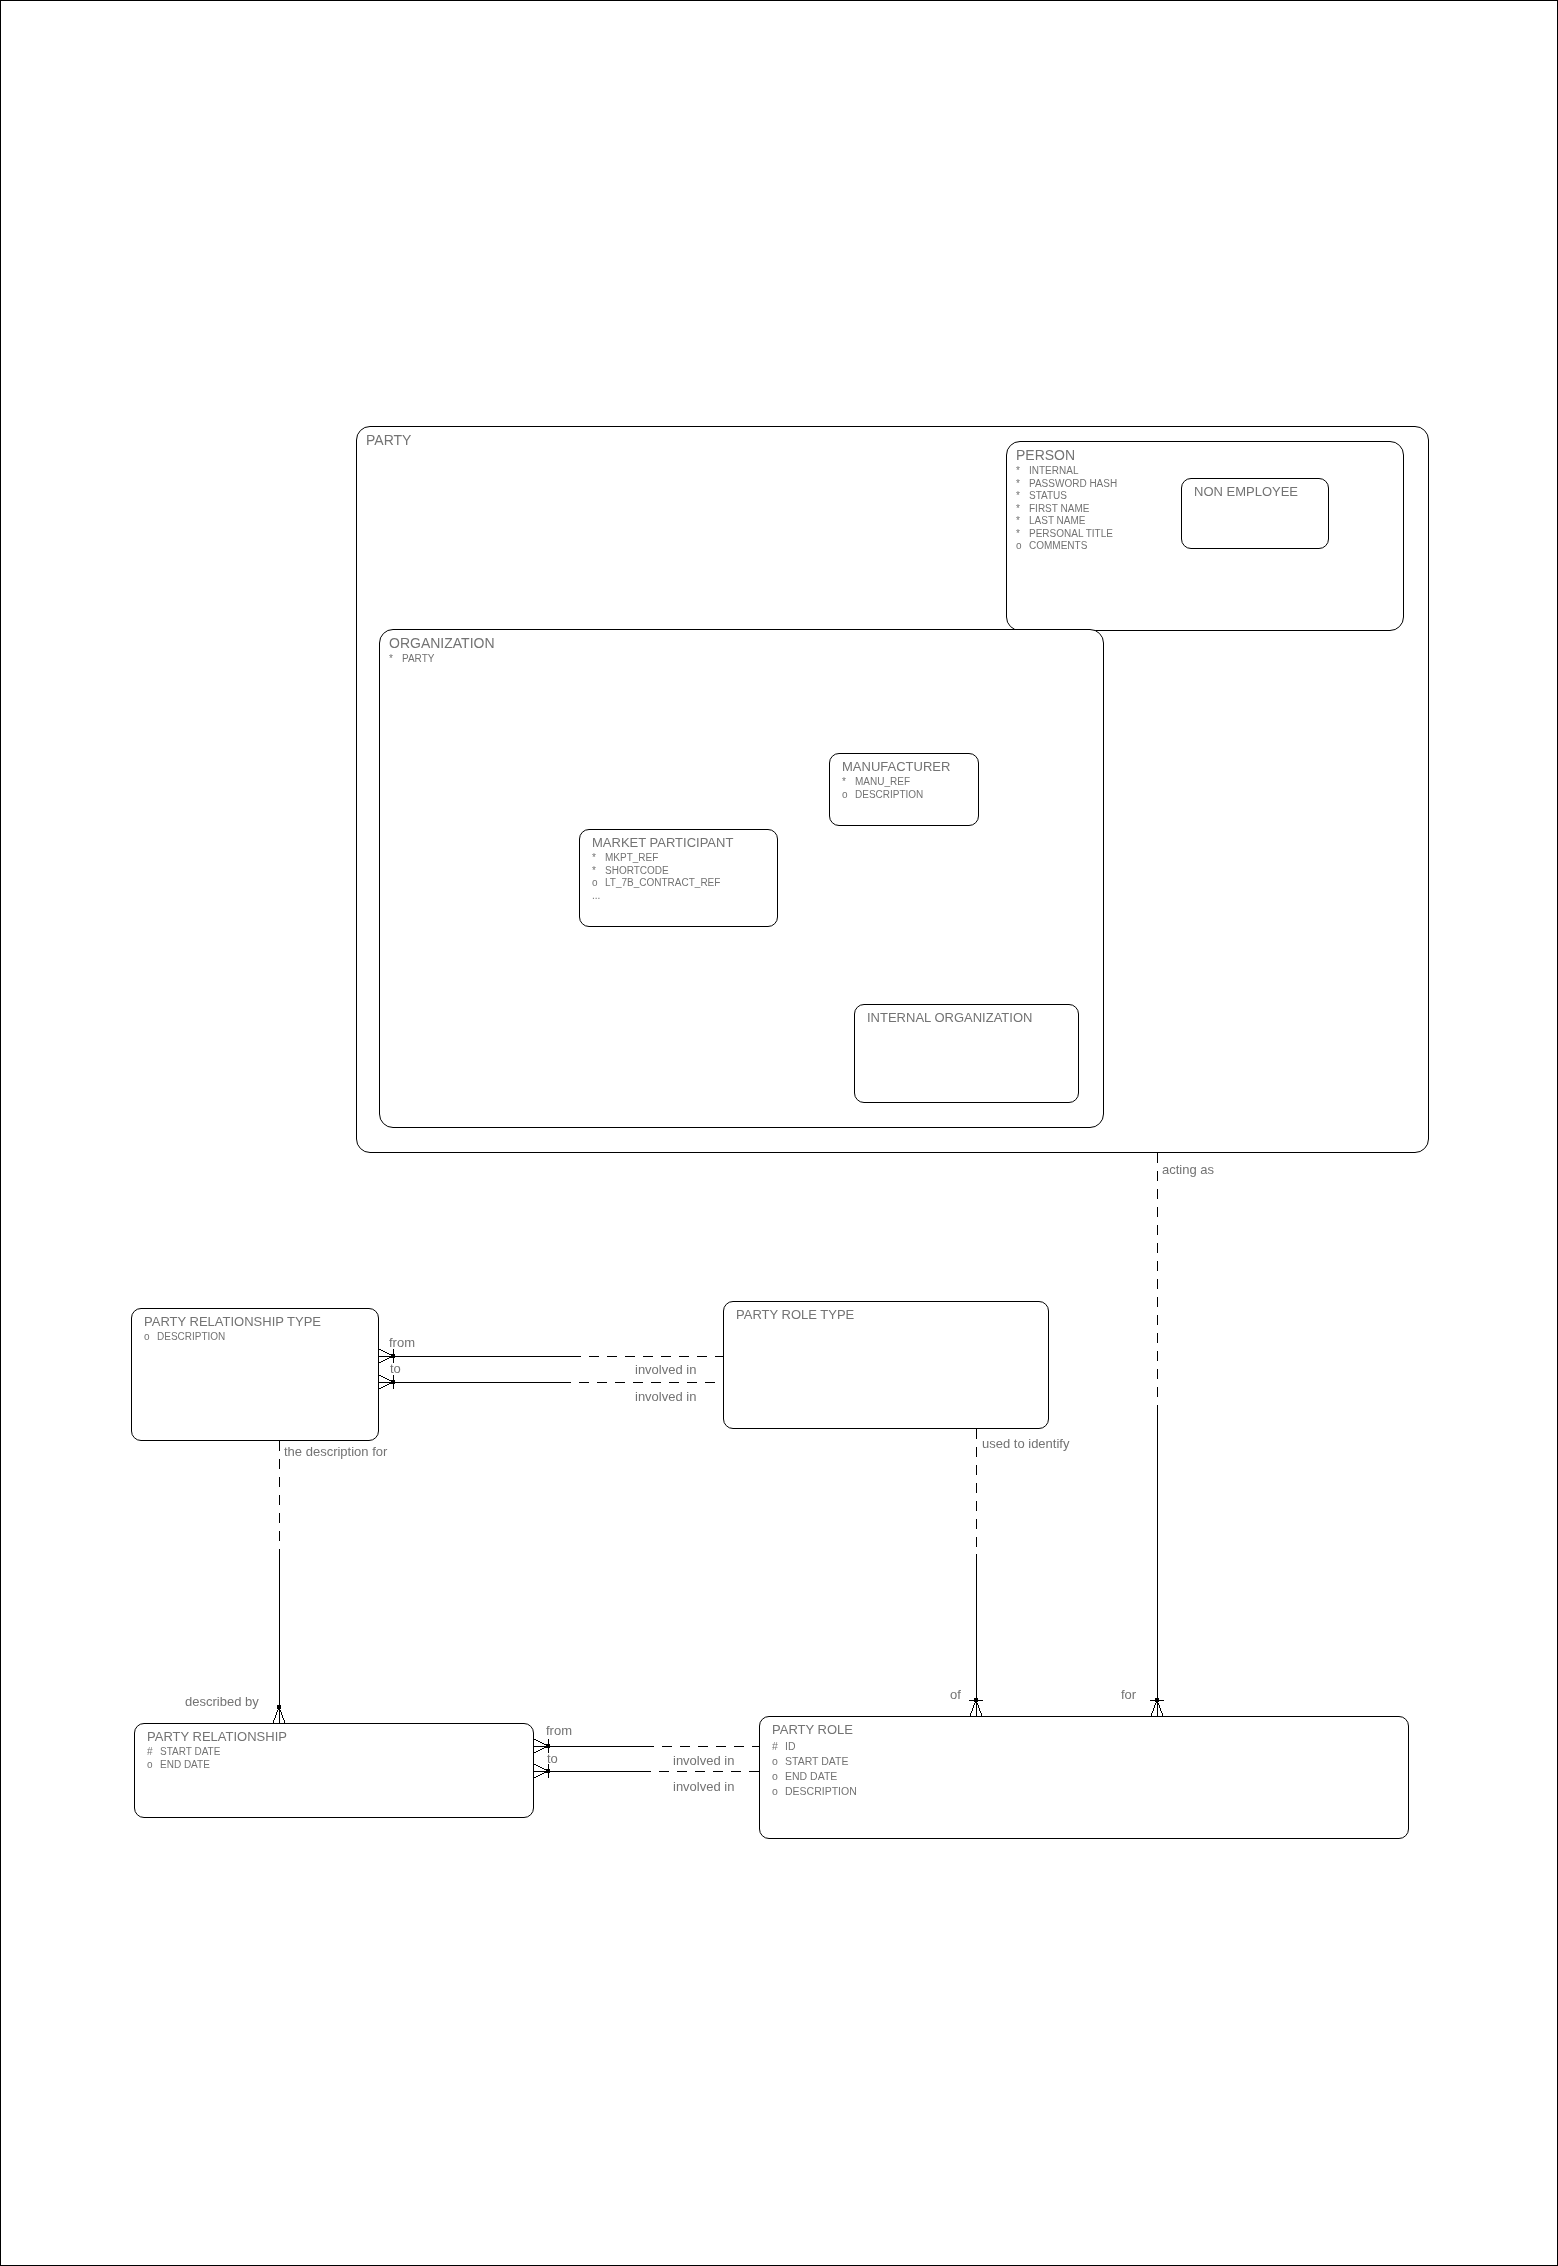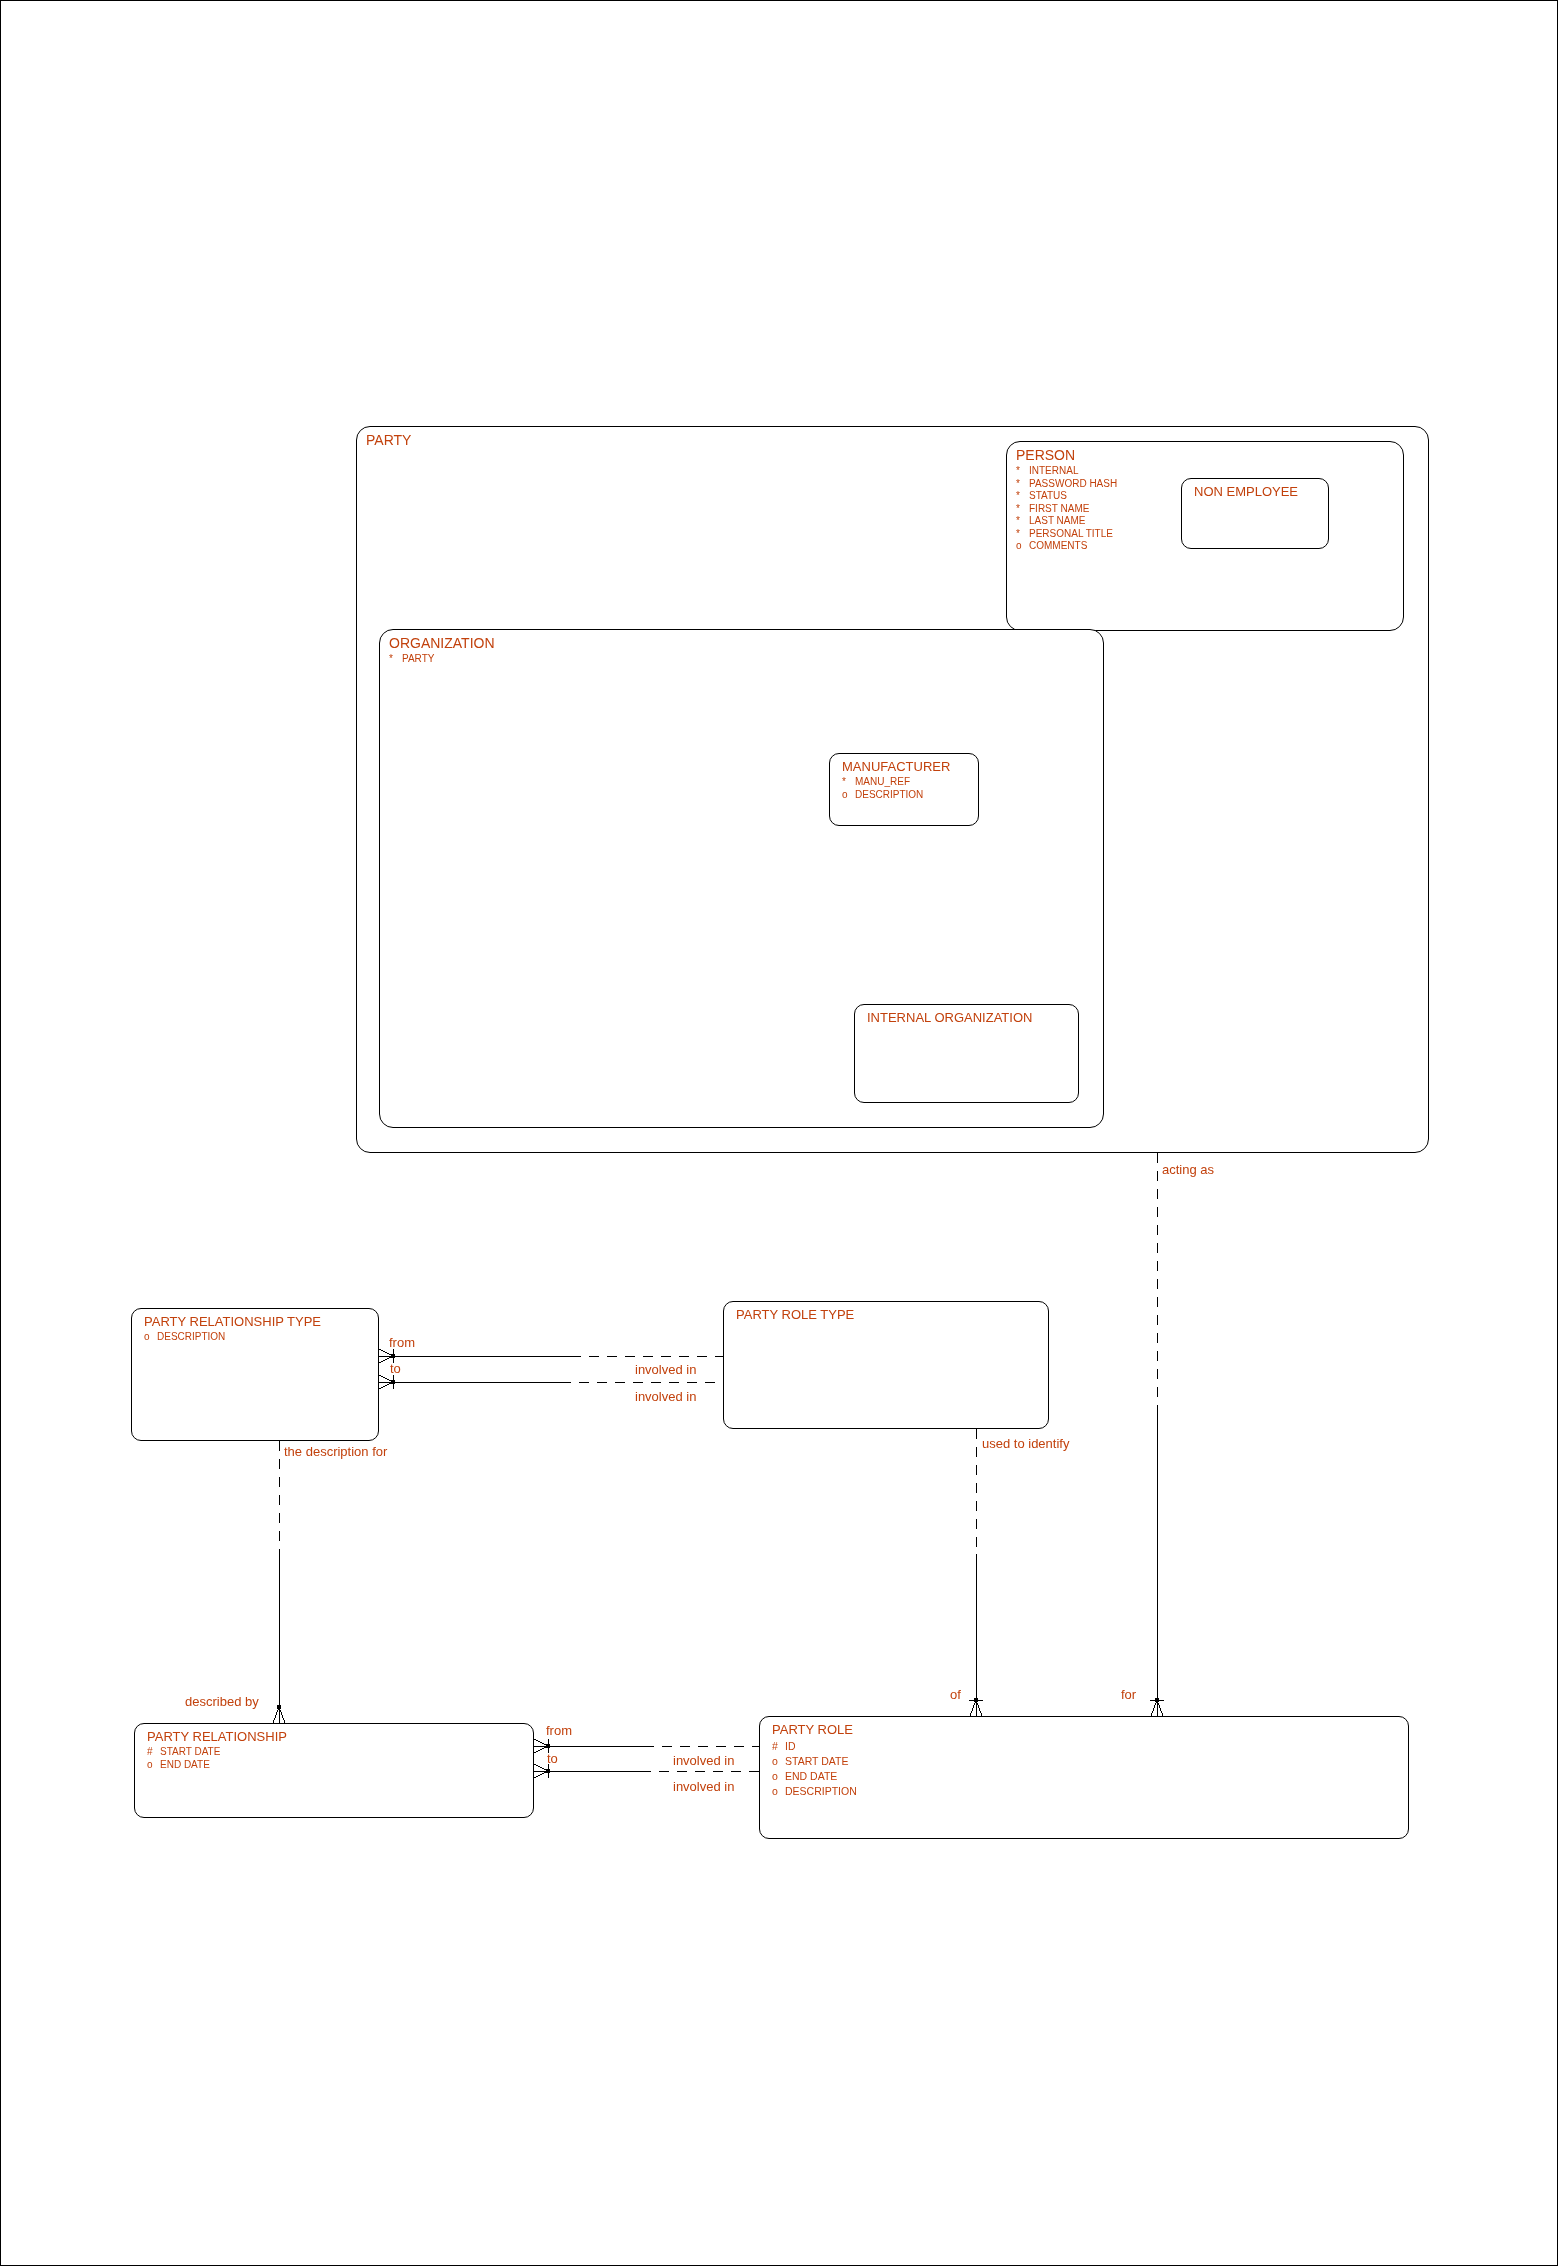--- a/index.html
+++ b/index.html
@@ -1,19 +1,19 @@
 <!DOCTYPE html>
 <html><head>
 <meta charset="utf-8">
 <style>
   html,body{margin:0;padding:0;background:#fff;}
   .canvas{
     position:relative;width:1558px;height:2266px;background:#ffffff;
     border:1px solid #000;box-sizing:border-box;
-    font-family:"Liberation Sans", sans-serif;color:#c2410c;overflow:hidden;
+    font-family:"Liberation Sans", sans-serif;color:#737373;overflow:hidden;
   }
   .entity{
     position:absolute;border:1px solid #000;background:#ffffff;
     box-sizing:border-box;padding:5px 6px 0 9px;
   }
   .entity.lg{border-radius:14px;}
   .entity.md{border-radius:10px;padding-left:12px;}
   .entity .title{font-size:14px;line-height:17px;white-space:nowrap;}
   .entity.md .title{font-size:13px;line-height:16px;}
   .attrs{margin-top:1px;}
@@ -60,20 +60,29 @@
 
 
   <div class="entity md" style="left:828px;top:752px;width:150px;height:73px">
     <div class="title">MANUFACTURER</div>
     <div class="attrs">
       <div class="attr"><span class="p">*</span><span>MANU_REF</span></div>
       <div class="attr"><span class="p">o</span><span>DESCRIPTION</span></div>
     </div>
   </div>
 
+  <div class="entity md" style="left:578px;top:828px;width:199px;height:98px">
+    <div class="title">MARKET PARTICIPANT</div>
+    <div class="attrs">
+      <div class="attr"><span class="p">*</span><span>MKPT_REF</span></div>
+      <div class="attr"><span class="p">*</span><span>SHORTCODE</span></div>
+      <div class="attr"><span class="p">o</span><span>LT_7B_CONTRACT_REF</span></div>
+      <div class="attr"><span class="p">...</span><span></span></div>
+    </div>
+  </div>
 
   <div class="entity md" style="left:853px;top:1003px;width:225px;height:99px">
     <div class="title">INTERNAL ORGANIZATION</div>
   </div>
 
   <div class="entity md" style="left:130px;top:1307px;width:248px;height:133px">
     <div class="title">PARTY RELATIONSHIP TYPE</div>
     <div class="attrs">
       <div class="attr"><span class="p">o</span><span>DESCRIPTION</span></div>
     </div>

